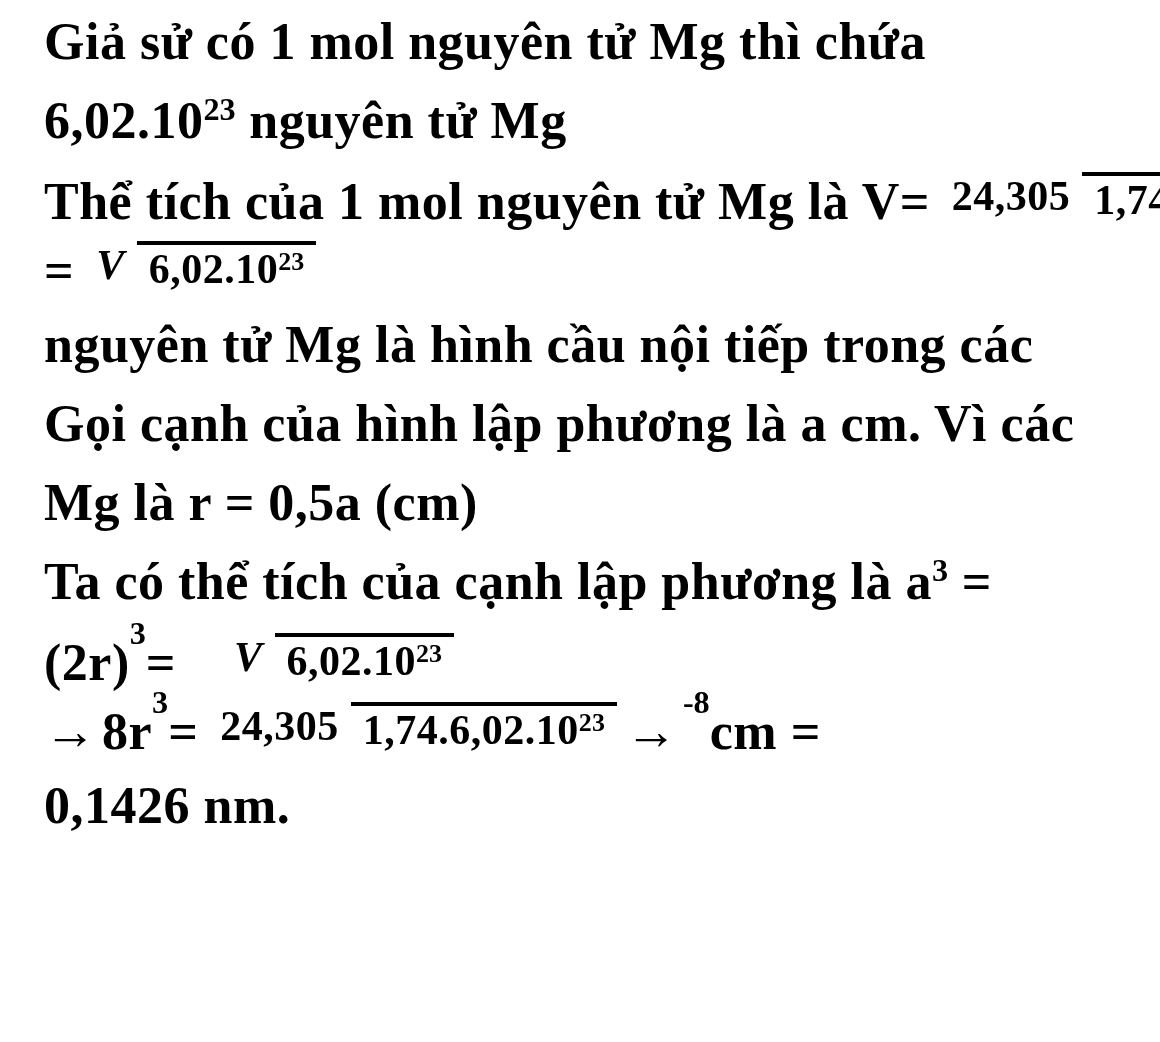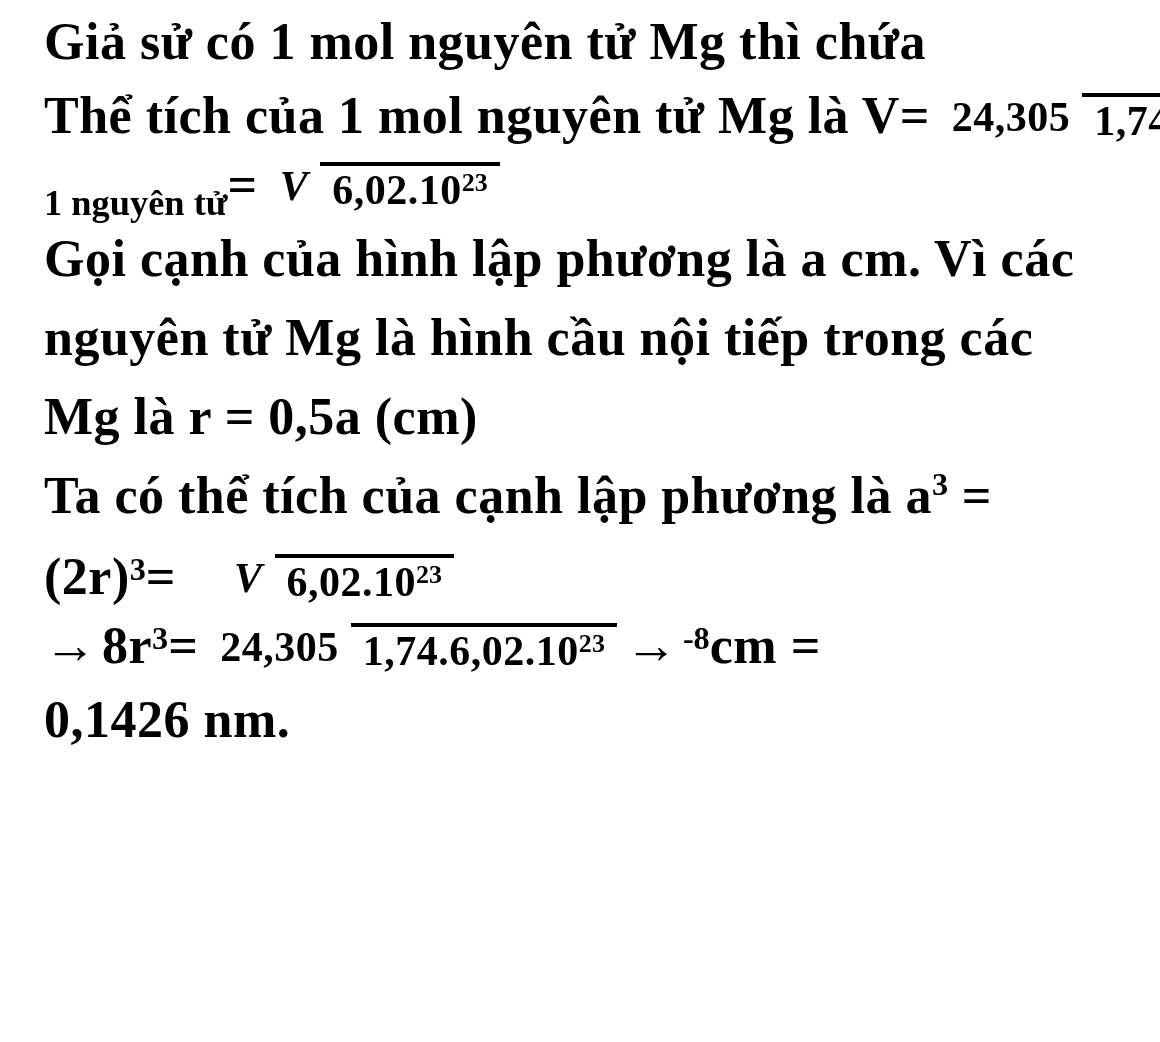--- a/index.html
+++ b/index.html
@@ -19,21 +19,21 @@
   }
   .line {
     font-size: 52px;
     line-height: 79px;
     white-space: nowrap;
     letter-spacing: 0.5px;
     font-weight: bold;
   }
   .line.with-frac {
     display: flex;
-    align-items: flex-end;
+    align-items: flex-start;
     line-height: normal;
     padding: 5px 0;
   }
   .frac {
     display: inline-flex;
     flex-direction: row;
     align-items: center;
     font-size: 42px;
     line-height: 1.12;
     margin-left: 10px;
@@ -74,44 +74,46 @@
 </style>
 </head>
 <body>
 
 <div class="page">
 
   <div class="line">
     <span>Giả sử có 1 mol nguyên tử Mg thì chứa</span>
   </div>
 
+  <div class="line">
+    <span>6,02.10</span><span class="sup">23</span><span> nguyên tử Mg</span>
+  </div>
 
   <div class="line with-frac">
     <span>Thể tích của 1 mol nguyên tử Mg là V=</span>
     <span class="frac">
       <span class="num">24,305</span>
       <span class="den">1,74</span>
     </span>
   </div>
 
   <div class="line with-frac">
-      <span class="sub">1 nguyên tử</span>
       <span> = </span>
     <span class="frac">
       <span class="num it">V</span>
       <span class="den"><span>6,02.10</span><span class="sup">23</span></span>
     </span>
   </div>
 
   <div class="line">
-    <span>Gọi cạnh của hình lập phương là a cm. Vì các</span>
+    <span>nguyên tử Mg là hình cầu nội tiếp trong các</span>
   </div>
 
   <div class="line">
-    <span>nguyên tử Mg là hình cầu nội tiếp trong các</span>
+    <span>Gọi cạnh của hình lập phương là a cm. Vì các</span>
   </div>
 
 
   <div class="line">
     <span>Mg là r = 0,5a (cm)</span>
   </div>
 
   <div class="line">
     <span>Ta có thể tích của cạnh lập phương là a</span><span class="sup">3</span><span> =</span>
   </div>

